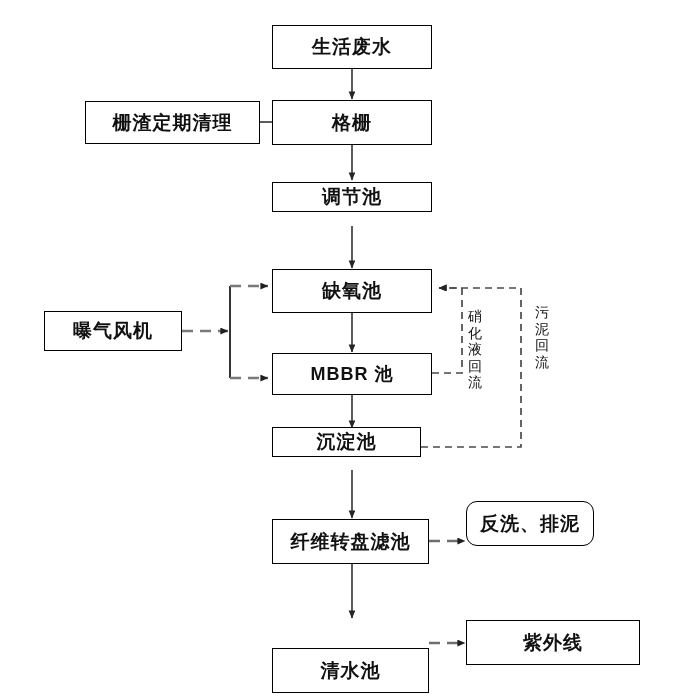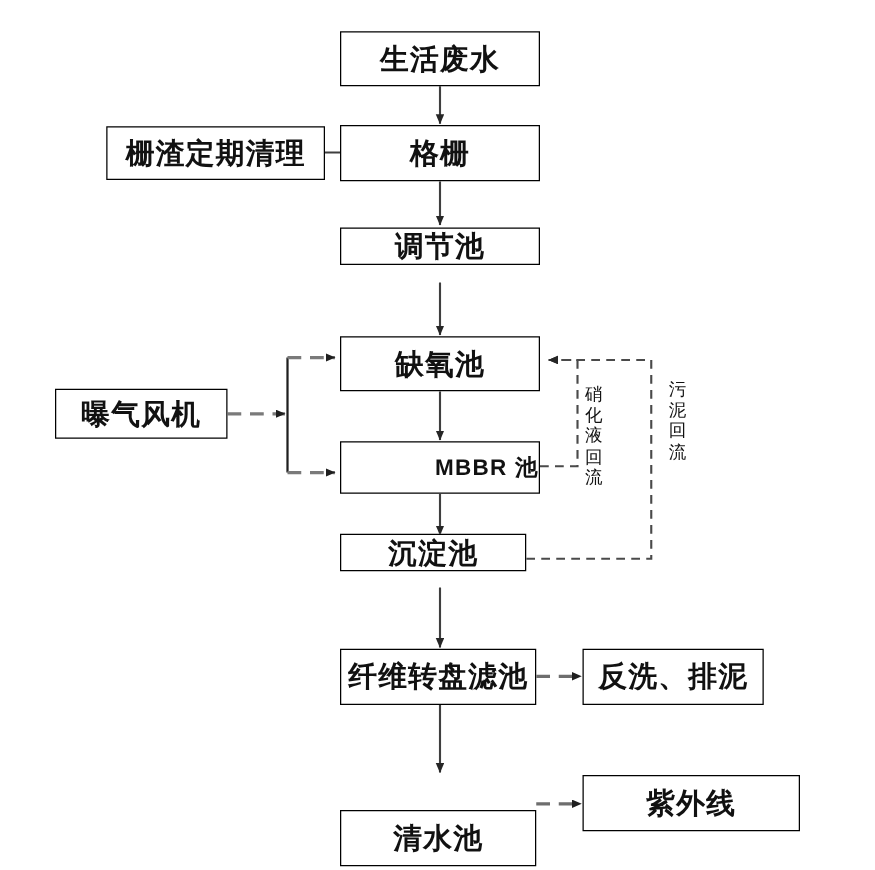--- a/index.html
+++ b/index.html
@@ -17,21 +17,21 @@
   }
   .node {
     position: absolute;
     box-sizing: border-box;
     border: 1.6px solid #000000;
     background: #ffffff;
     display: flex;
     align-items: center;
     justify-content: center;
     color: #111111;
-    font-size: 23px;
+    font-size: 19px;
     font-weight: 700;
     letter-spacing: 1px;
     white-space: nowrap;
     z-index: 3;
   }
   .node.latin {
     font-family: "Liberation Sans", "DejaVu Sans", sans-serif;
     font-size: 18px;
   }
   .vlabel {
@@ -148,37 +148,37 @@
   </div>
 
   <div class="node" style="left:272px; top:182px; width:160px; height:30px;">
     <span>调节池</span>
   </div>
 
   <div class="node" style="left:272px; top:269px; width:160px; height:44px;">
     <span>缺氧池</span>
   </div>
 
-  <div class="node latin" style="left:272px; top:353px; width:160px; height:42px;justify-content:flex-end;">
+  <div class="node latin" style="left:272px; top:353px; width:160px; height:42px;">
     <span>MBBR 池</span>
   </div>
 
   <div class="node" style="left:44px; top:311px; width:138px; height:40px;">
     <span>曝气风机</span>
   </div>
 
   <div class="node" style="left:272px; top:427px; width:149px; height:30px;">
     <span>沉淀池</span>
   </div>
 
   <div class="node" style="left:272px; top:519px; width:157px; height:45px;">
     <span>纤维转盘滤池</span>
   </div>
 
-  <div class="node" style="left:466px; top:519px; width:145px; height:45px;">
+  <div class="node" style="left:466px; top:501px; width:128px; height:45px;border-radius:11px;">
     <span>反洗、排泥</span>
   </div>
 
   <div class="node" style="left:272px; top:620px; width:157px; height:45px;margin-top:28px;">
     <span>清水池</span>
   </div>
 
   <div class="node" style="left:466px; top:620px; width:174px; height:45px;">
     <span>紫外线</span>
   </div>

